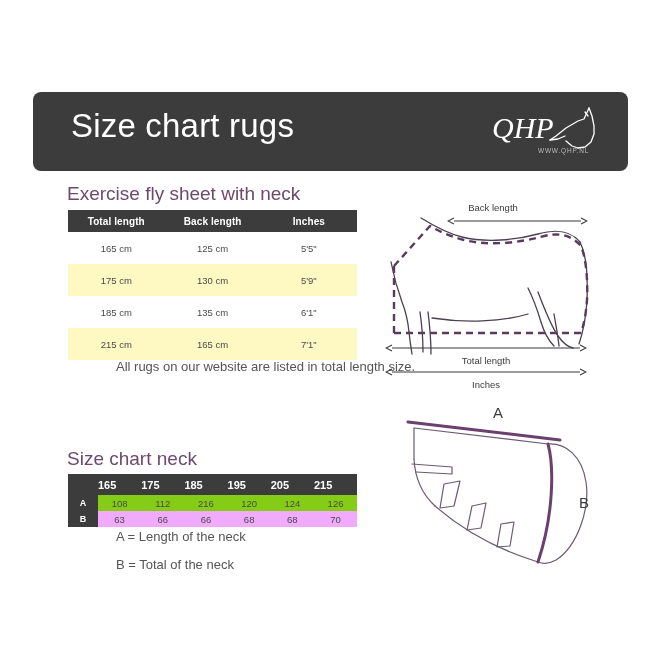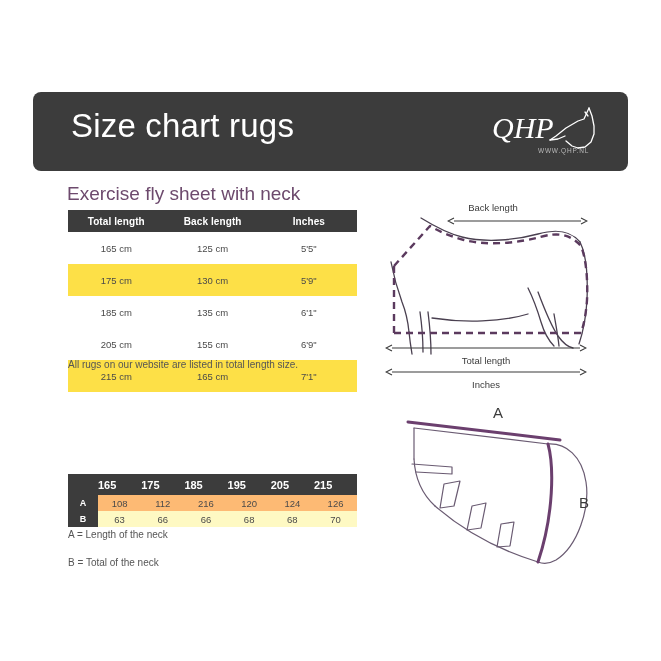--- a/index.html
+++ b/index.html
@@ -86,27 +86,28 @@
     letter-spacing: .1px;
   }
   #rugs-table tbody td {
     height: 32px;
     text-align: center;
     color: #4a4a4a;
     font-size: 9.5px;
   }
   #rugs-table tbody tr.alt td { background: #eeeeee; }
   #rugs-table tbody tr td { background: #ffffff; }
-  #rugs-table tbody tr.alt td { background: #fde047; }
+  #rugs-table tbody tr.alt td { background: #fef9c3; }
 
   .note {
     position: absolute;
-    font-size: 10px;
+    font-size: 13px;
     color: #555555;
     white-space: nowrap;
+    margin-left: 48px;
   }
   #rugs-note { left: 68px; top: 359px; }
   #neck-note-a { left: 68px; top: 529px; }
   #neck-note-b { left: 68px; top: 557px; }
 
   
   #neck-table {
     left: 68px;
     top: 474px;
     width: 289px;
@@ -128,23 +129,23 @@
     font-size: 9px;
     text-align: center;
     height: 16px;
     width: 30px;
   }
   #neck-table tbody td {
     text-align: center;
     color: #4a4a4a;
     font-size: 9.5px;
     height: 16px;
-    background: #fdba74;
-  }
-  #neck-table tbody tr.alt td { background: #fef9c3; }
+    background: #84cc16;
+  }
+  #neck-table tbody tr.alt td { background: #f0abfc; }
 
   
   .diagram {
     position: absolute;
   }
   #rug-diagram  { left: 378px; top: 196px;  width: 230px; height: 200px; }
   #neck-diagram { left: 388px; top: 396px;  width: 222px; height: 185px; }
 
   .diagram svg { display: block; overflow: visible; }
 
@@ -208,35 +209,31 @@
       <tr class="alt">
         <td>175 cm</td>
         <td>130 cm</td>
         <td>5'9"</td>
       </tr>
       <tr>
         <td>185 cm</td>
         <td>135 cm</td>
         <td>6'1"</td>
       </tr>
-      <tr>
-        <td>205 cm</td>
-        <td>155 cm</td>
-        <td>6'9"</td>
-      </tr>
       <tr class="alt">
         <td>215 cm</td>
         <td>165 cm</td>
         <td>7'1"</td>
       </tr>
     </tbody>
   </table>
 
   <div class="note" id="rugs-note">All rugs on our website are listed in total length size.</div>
 
+  <div class="h2" id="heading-neck">Size chart neck</div>
 
   <table id="neck-table">
     <colgroup>
       <col style="width:30px">
       <col style="width:43.2px">
         <col style="width:43.2px">
         <col style="width:43.2px">
       <col style="width:43.2px">
         <col style="width:43.2px">
         <col style="width:43.2px">

